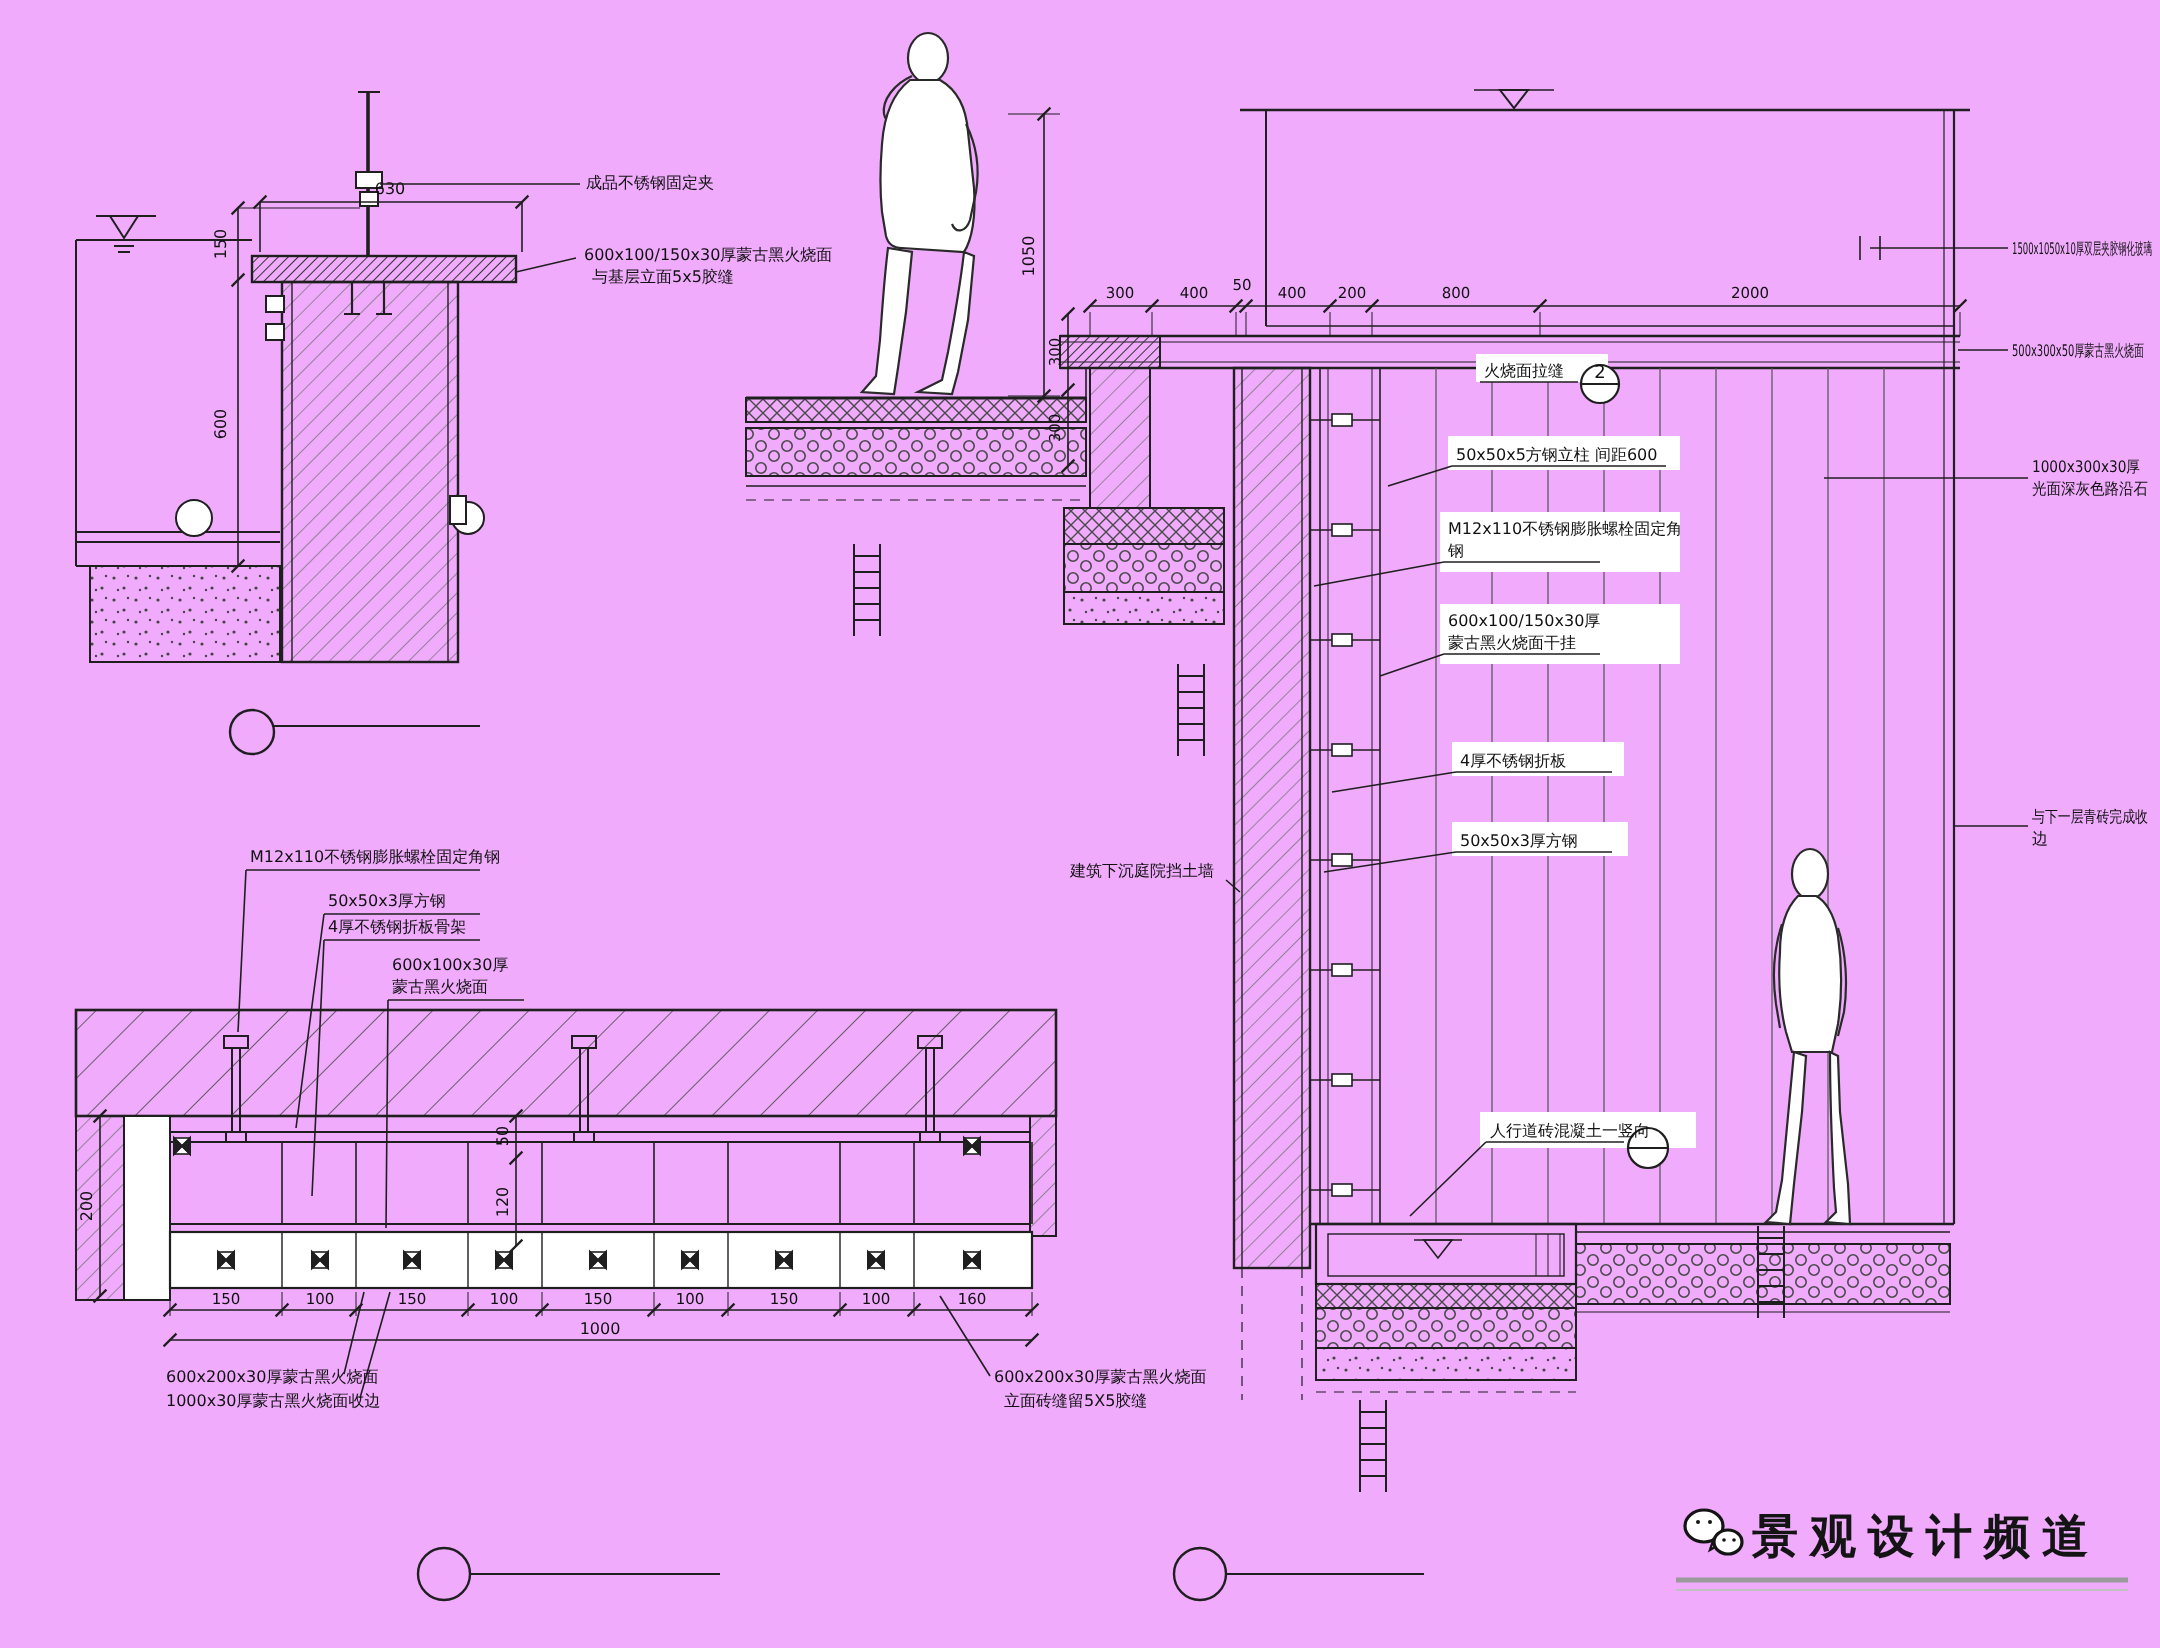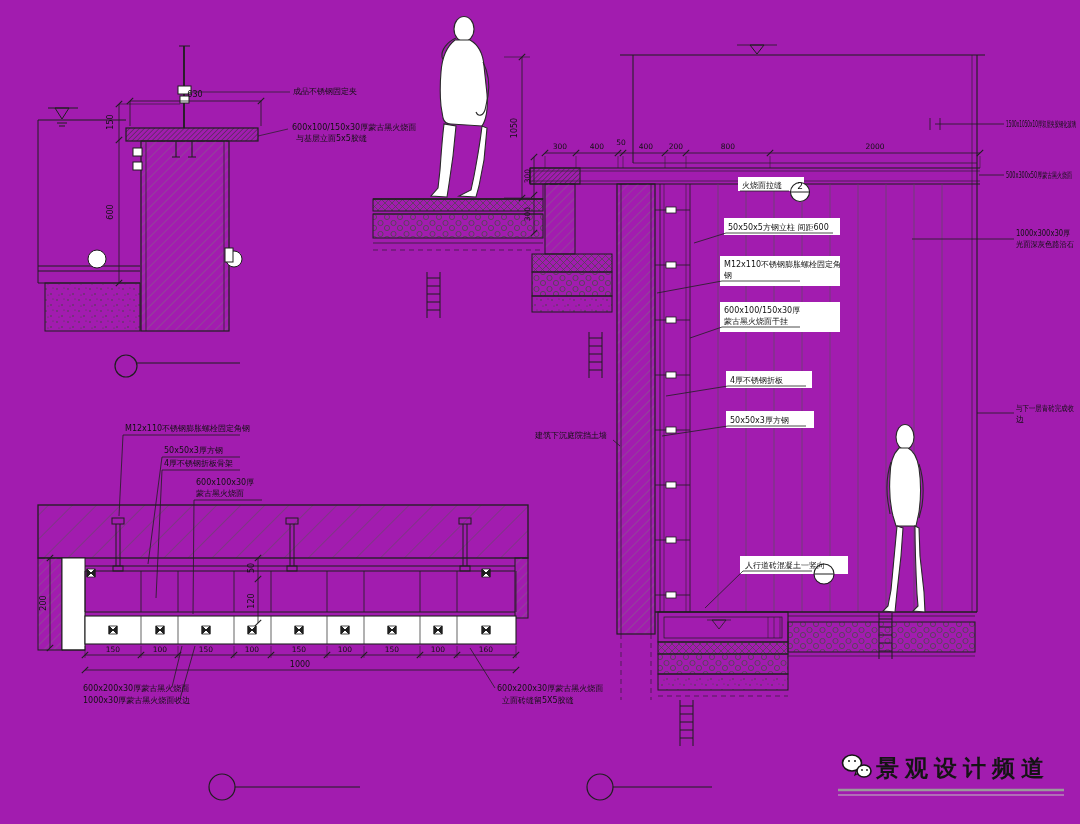--- a/index.html
+++ b/index.html
@@ -1,16 +1,16 @@
 <!DOCTYPE html>
 <html><head>
 <meta charset="utf-8">
 <style>
   html,body{margin:0;padding:0;background:#fff;}
-  .page{position:relative;width:1080px;height:824px;background:#a21caf;overflow:hidden;
+  .page{position:relative;width:1080px;height:824px;background:#f0abfc;overflow:hidden;
         font-family:"DejaVu Sans",sans-serif;text-align:center;}
   svg text{stroke:none;}
   .ann{font-family:"DejaVu Sans",sans-serif;font-size:8px;fill:#111;}
   .dim{font-family:"DejaVu Sans",sans-serif;font-size:8px;fill:#111;text-anchor:middle;}
   .dims{font-family:"DejaVu Sans",sans-serif;font-size:7.5px;fill:#111;text-anchor:middle;}
   .co{font-family:"DejaVu Sans",sans-serif;font-size:9px;fill:#111;text-anchor:middle;}
   .wm{font-family:"DejaVu Sans",sans-serif;font-size:23px;font-weight:bold;fill:#141414;letter-spacing:6px;}
 </style>
 </head>
 <body>

